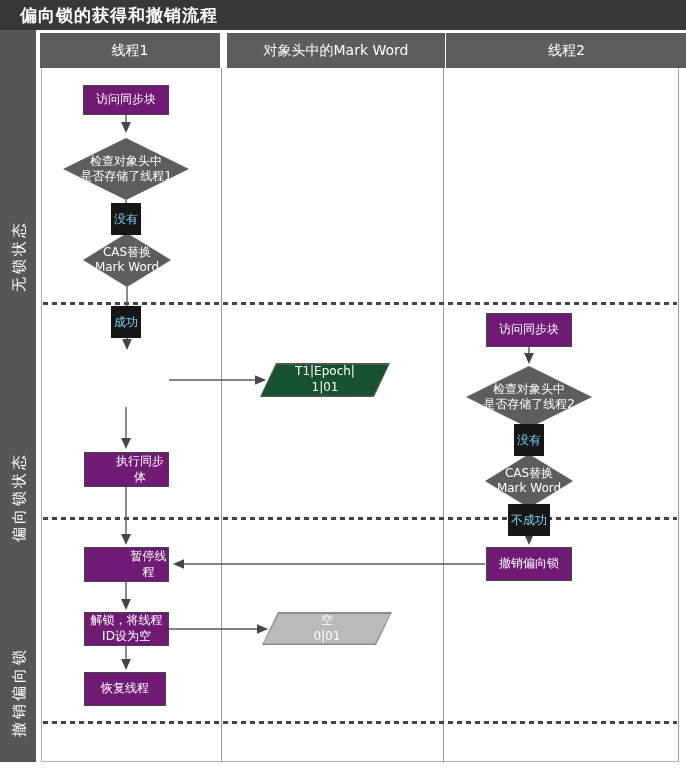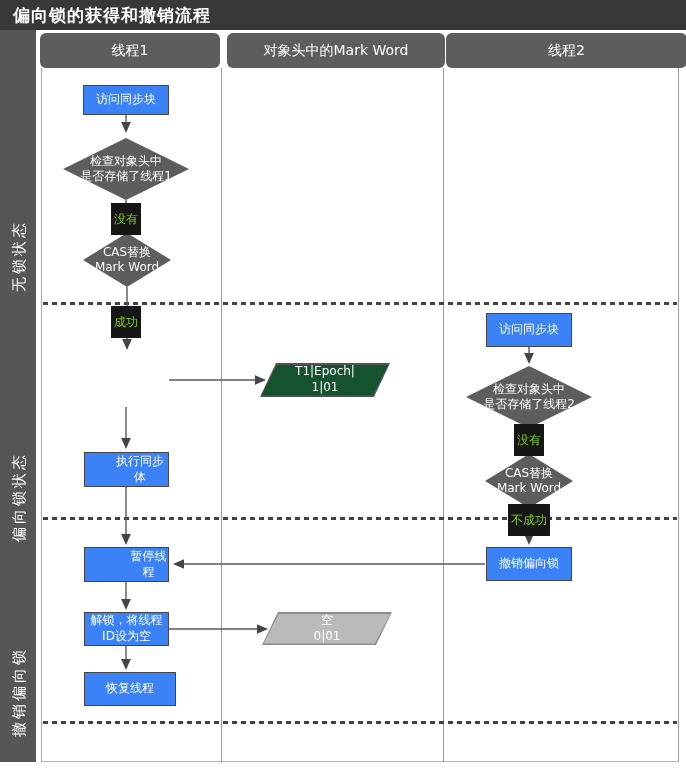--- a/index.html
+++ b/index.html
@@ -5,48 +5,48 @@
   html,body{margin:0;padding:0;background:#ffffff;}
   .page{
     position:relative;width:686px;height:777px;overflow:hidden;
     background:#ffffff;
     font-family:"DejaVu Sans","Liberation Sans",sans-serif;
     -webkit-font-smoothing:antialiased;
   }
   .titlebar{
     position:absolute;left:0;top:0;width:686px;height:30px;
     background:#383838;color:#fff;display:flex;align-items:center;
-    font-size:17px;font-weight:bold;padding-left:13px;box-sizing:border-box;
+    font-size:17px;font-weight:bold;padding-left:20px;box-sizing:border-box;
     letter-spacing:1px;
   }
   .sidebar{
     position:absolute;left:0;top:30px;width:36px;height:732px;
     background:#565656;
   }
   .vlabel{
     position:absolute;color:#fff;font-size:15px;letter-spacing:3px;
     white-space:nowrap;transform:translate(-50%,-50%) rotate(-90deg);
   }
   .hcell{
     position:absolute;top:33px;height:35px;background:#5d5d5d;color:#fff;
-    display:flex;align-items:center;justify-content:center;font-size:14px;border-radius:6px;
+    display:flex;align-items:center;justify-content:center;font-size:14px;
   }
   .body-border{
     position:absolute;left:41px;top:68px;width:638px;height:694px;
     border-left:1px solid #aaaaaa;border-right:1px solid #a0a0a0;
     border-bottom:1px solid #b5b5b5;box-sizing:border-box;
   }
   .vline{position:absolute;top:68px;height:694px;width:1px;background:#9b9b9b;}
   .dash{
     position:absolute;left:43px;width:634px;height:3px;z-index:0;
     background:repeating-linear-gradient(90deg,#424242 0 5px,transparent 5px 9px);
   }
   .wires{position:absolute;left:0;top:0;z-index:1;}
   .rect{
-    position:absolute;background:#3b82f6;border:1px solid #454545;
+    position:absolute;background:#701a75;border:1px solid #454545;
     color:#fff;display:flex;align-items:center;justify-content:center;
     text-align:center;font-size:12px;line-height:1.3;white-space:pre-line;
     box-sizing:border-box;z-index:2;
   }
   .diamond{
     position:absolute;display:flex;align-items:center;justify-content:center;
     text-align:center;color:#fff;font-size:12px;line-height:1.25;
     white-space:pre-line;z-index:2;
     clip-path:polygon(50% 0,100% 50%,50% 100%,0 50%);
     background:#5d5d5d;
@@ -60,21 +60,21 @@
     clip-path:polygon(12.3% 0,100% 0,87.7% 100%,0 100%);
     display:flex;align-items:center;justify-content:center;text-align:center;
     color:#fff;font-size:12px;line-height:1.3;white-space:pre-line;
   }
   .para.dark{background:#555555;}
   .para.dark .fill{background:#14532d;}
   .para.light{background:#8d8d8d;}
   .para.light .fill{background:#bababa;}
   .chip{
     position:absolute;transform:translate(-50%,-50%);background:#161616;
-    color:#84cc16;font-size:12px;line-height:16px;padding:8px 3px;
+    color:#7dd3fc;font-size:12px;line-height:16px;padding:8px 3px;
     white-space:nowrap;z-index:3;
   }
 </style>
 </head>
 <body>
 
 <div class="page">
 
   <div class="titlebar">
     <span>偏向锁的获得和撤销流程</span>
@@ -124,21 +124,21 @@
   <div class="diamond" style="left:63px;top:138px;width:126px;height:62px;">检查对象头中
 是否存储了线程1</div>
   <div class="chip" style="left:126px;top:219px;">没有</div>
   <div class="diamond" style="left:83px;top:233px;width:88px;height:54px;">CAS替换
 Mark Word</div>
   <div class="chip" style="left:126px;top:322px;">成功</div>
   <div class="rect" style="left:84px;top:452px;width:85px;height:35px;padding-left:27px;">执行同步体</div>
   <div class="rect" style="left:84px;top:547px;width:85px;height:35px;padding-left:44px;">暂停线程</div>
   <div class="rect" style="left:84px;top:612px;width:85px;height:34px;">解锁，将线程
 ID设为空</div>
-  <div class="rect" style="left:84px;top:672px;width:92px;height:34px;text-align:right;">恢复线程</div>
+  <div class="rect" style="left:84px;top:672px;width:82px;height:34px;text-align:right;">恢复线程</div>
 
   <div class="para dark" style="left:260px;top:363px;width:130px;height:34px;">
     <div class="fill">T1|Epoch|
 1|01</div>
   </div>
   <div class="para light" style="left:262px;top:612px;width:130px;height:33px;">
     <div class="fill">空
 0|01</div>
   </div>
 

